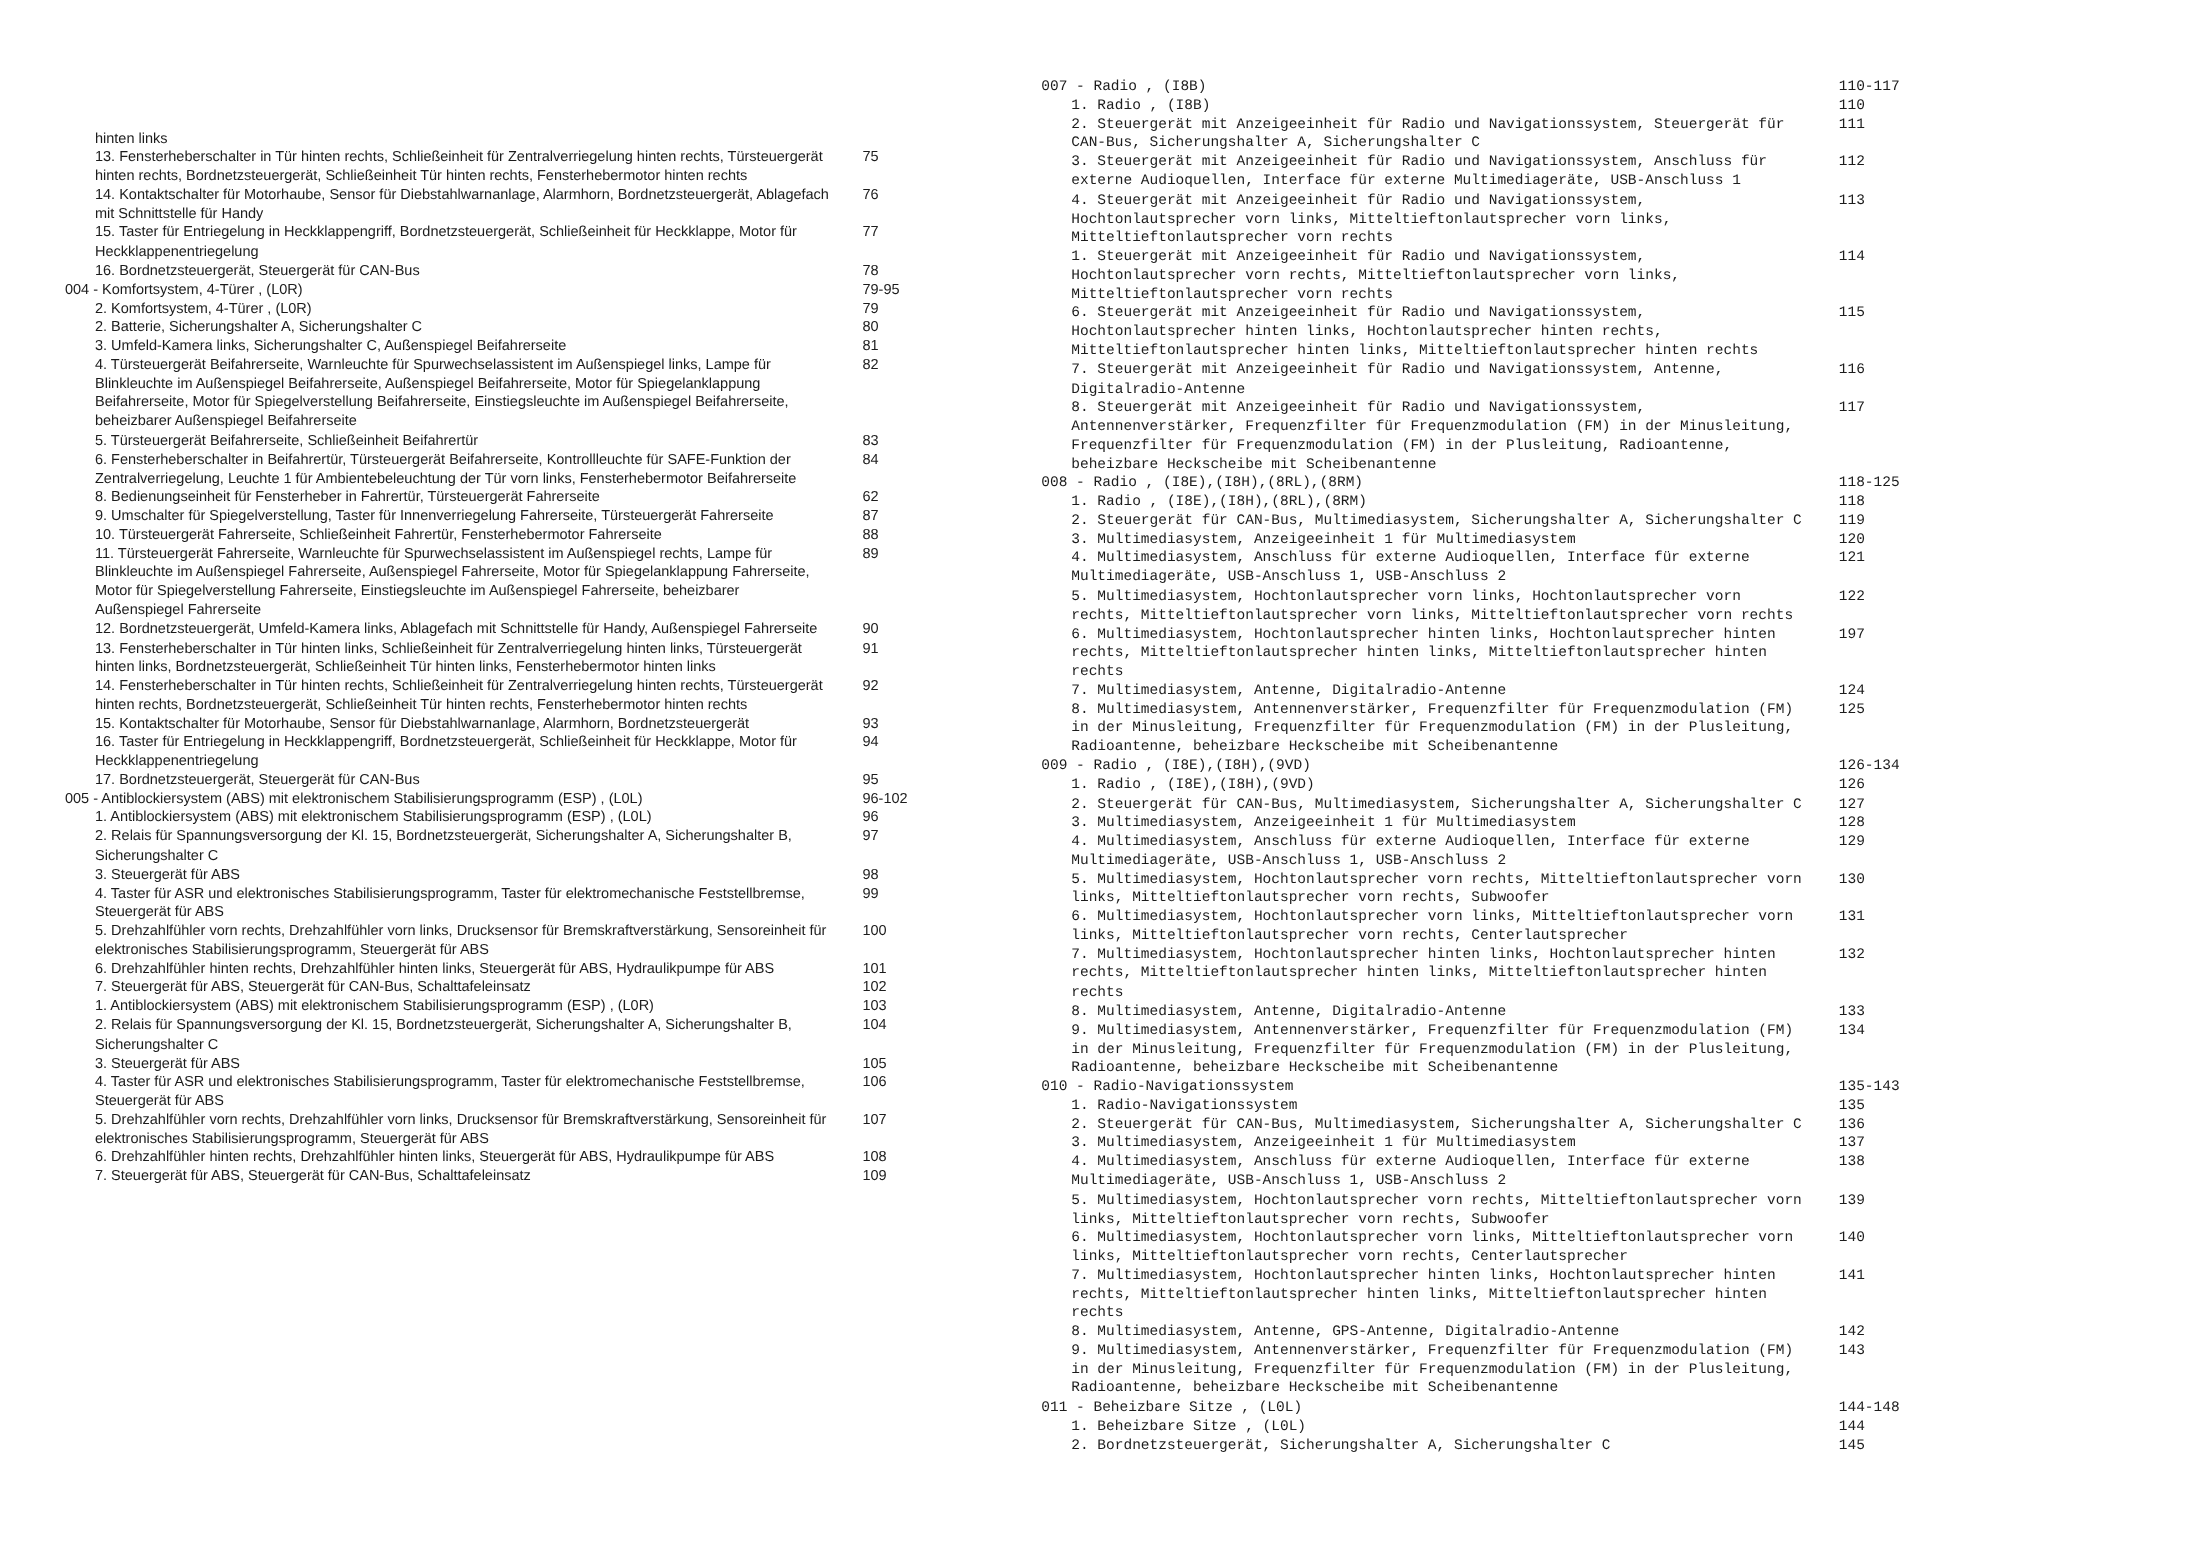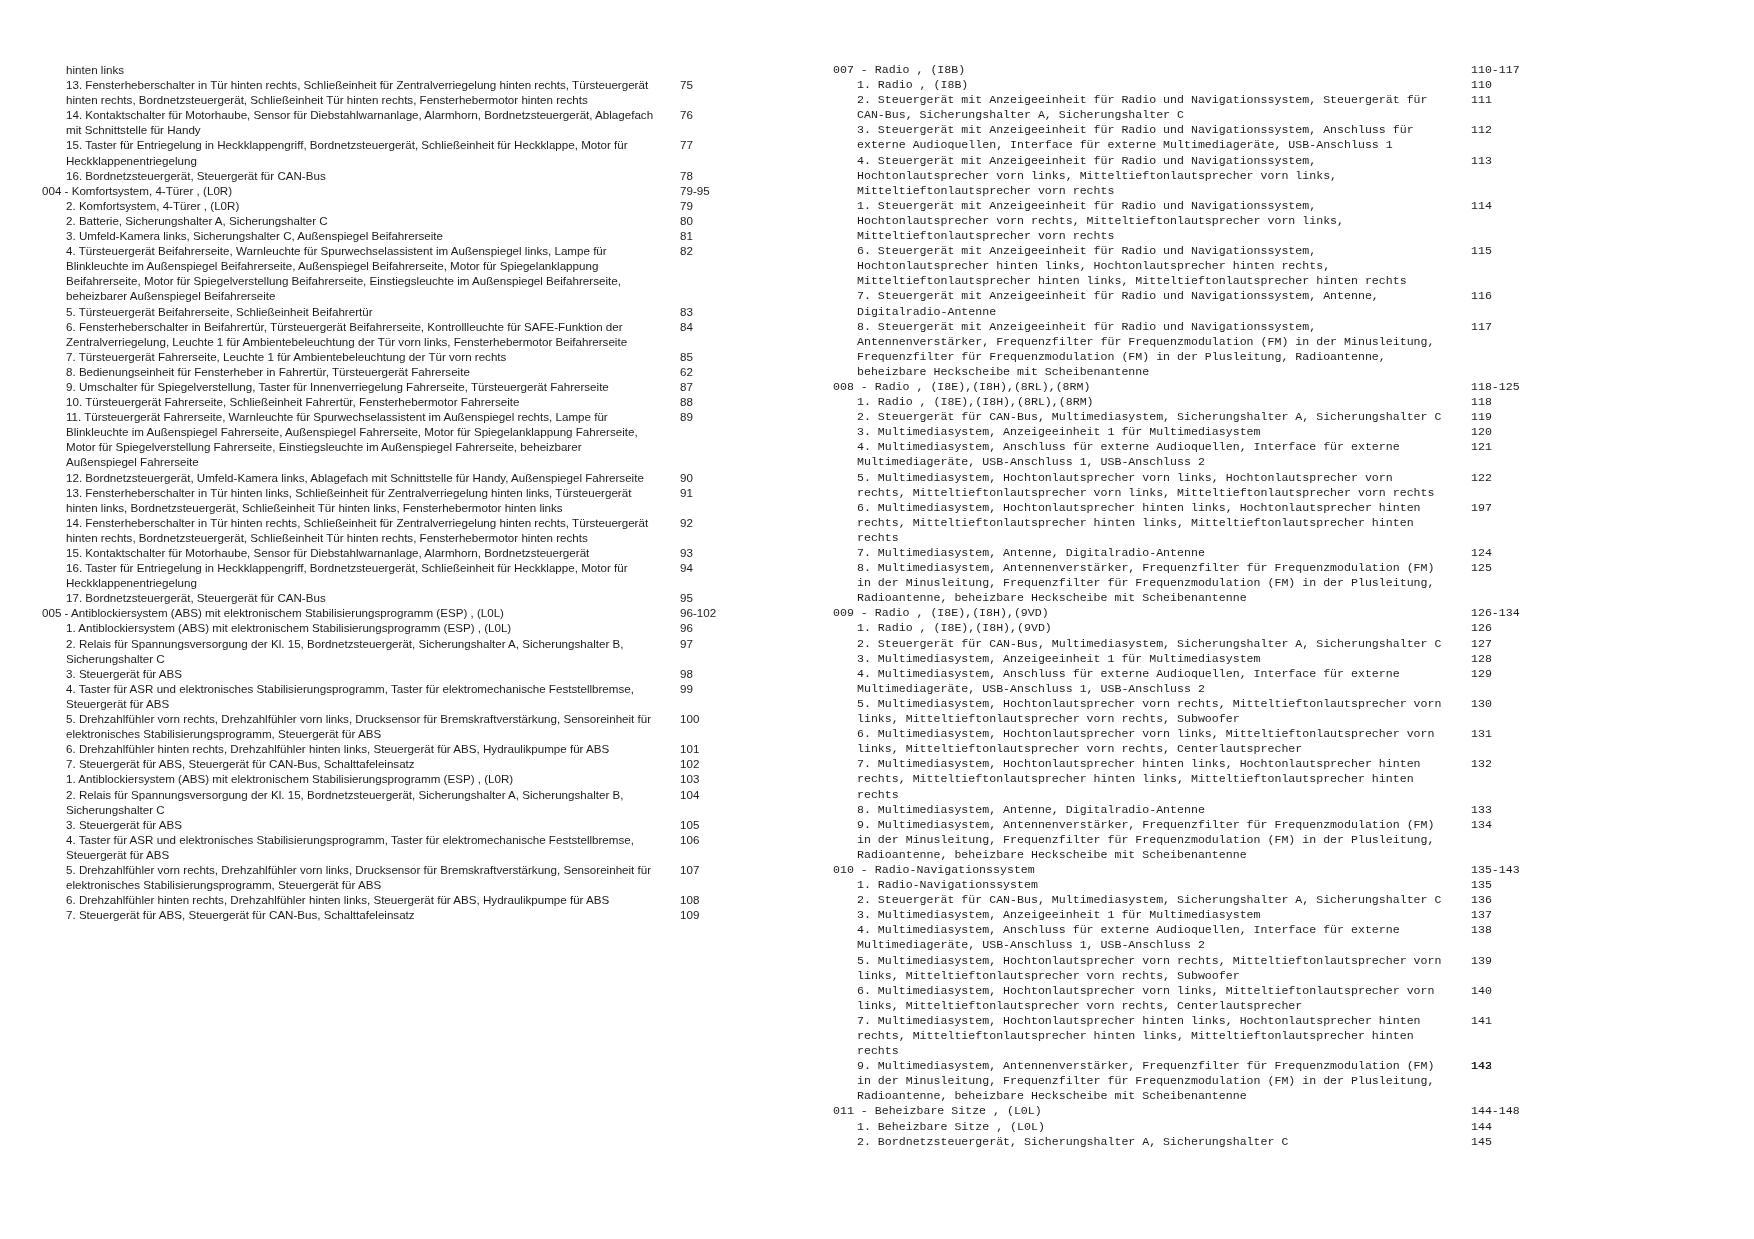--- a/index.html
+++ b/index.html
@@ -11,21 +11,21 @@
     position: relative;
     overflow: hidden;
     font-family: "Liberation Sans", "DejaVu Sans", sans-serif;
     color: #1c1c1c;
   }
   .toc-col {
     position: absolute;
     top: 62px;
     width: 704px;
   }
-  #col-0 { left: 42px; }
+  #col-0 { left: 52px; margin-top: 41px; }
   #col-1 { left: 833px; font-family: Liberation Mono, monospace; }
   .entry {
     position: relative;
     font-size: 11.6px;
     line-height: 15.1px;
   }
   .entry .etext {
     display: block;
     width: 612px;
   }
@@ -87,24 +87,20 @@
   </div>
       <div class="entry item">
     <span class="etext">5. Türsteuergerät Beifahrerseite, Schließeinheit Beifahrertür</span>
     <span class="epage">83</span>
   </div>
       <div class="entry item">
     <span class="etext">6. Fensterheberschalter in Beifahrertür, Türsteuergerät Beifahrerseite, Kontrollleuchte für SAFE-Funktion der Zentralverriegelung, Leuchte 1 für Ambientebeleuchtung der Tür vorn links, Fensterhebermotor Beifahrerseite</span>
     <span class="epage">84</span>
   </div>
       <div class="entry item">
-    <span class="etext">7. Türsteuergerät Fahrerseite, Leuchte 1 für Ambientebeleuchtung der Tür vorn rechts</span>
-    <span class="epage">85</span>
-  </div>
-      <div class="entry item">
     <span class="etext">8. Bedienungseinheit für Fensterheber in Fahrertür, Türsteuergerät Fahrerseite</span>
     <span class="epage">62</span>
   </div>
       <div class="entry item">
     <span class="etext">9. Umschalter für Spiegelverstellung, Taster für Innenverriegelung Fahrerseite, Türsteuergerät Fahrerseite</span>
     <span class="epage">87</span>
   </div>
       <div class="entry item">
     <span class="etext">10. Türsteuergerät Fahrerseite, Schließeinheit Fahrertür, Fensterhebermotor Fahrerseite</span>
     <span class="epage">88</span>
@@ -337,20 +333,21 @@
   </div>
       <div class="entry item">
     <span class="etext">6. Multimediasystem, Hochtonlautsprecher vorn links, Mitteltieftonlautsprecher vorn links, Mitteltieftonlautsprecher vorn rechts, Centerlautsprecher</span>
     <span class="epage">140</span>
   </div>
       <div class="entry item">
     <span class="etext">7. Multimediasystem, Hochtonlautsprecher hinten links, Hochtonlautsprecher hinten rechts, Mitteltieftonlautsprecher hinten links, Mitteltieftonlautsprecher hinten rechts</span>
     <span class="epage">141</span>
   </div>
       <div class="entry item">
+    <span class="etext">8. Multimediasystem, Antenne, GPS-Antenne, Digitalradio-Antenne</span>
     <span class="epage">142</span>
   </div>
       <div class="entry item">
     <span class="etext">9. Multimediasystem, Antennenverstärker, Frequenzfilter für Frequenzmodulation (FM) in der Minusleitung, Frequenzfilter für Frequenzmodulation (FM) in der Plusleitung, Radioantenne, beheizbare Heckscheibe mit Scheibenantenne</span>
     <span class="epage">143</span>
   </div>
       <div class="entry section">
     <span class="etext">011 -  Beheizbare Sitze , (L0L)</span>
     <span class="epage">144-148</span>
   </div>

